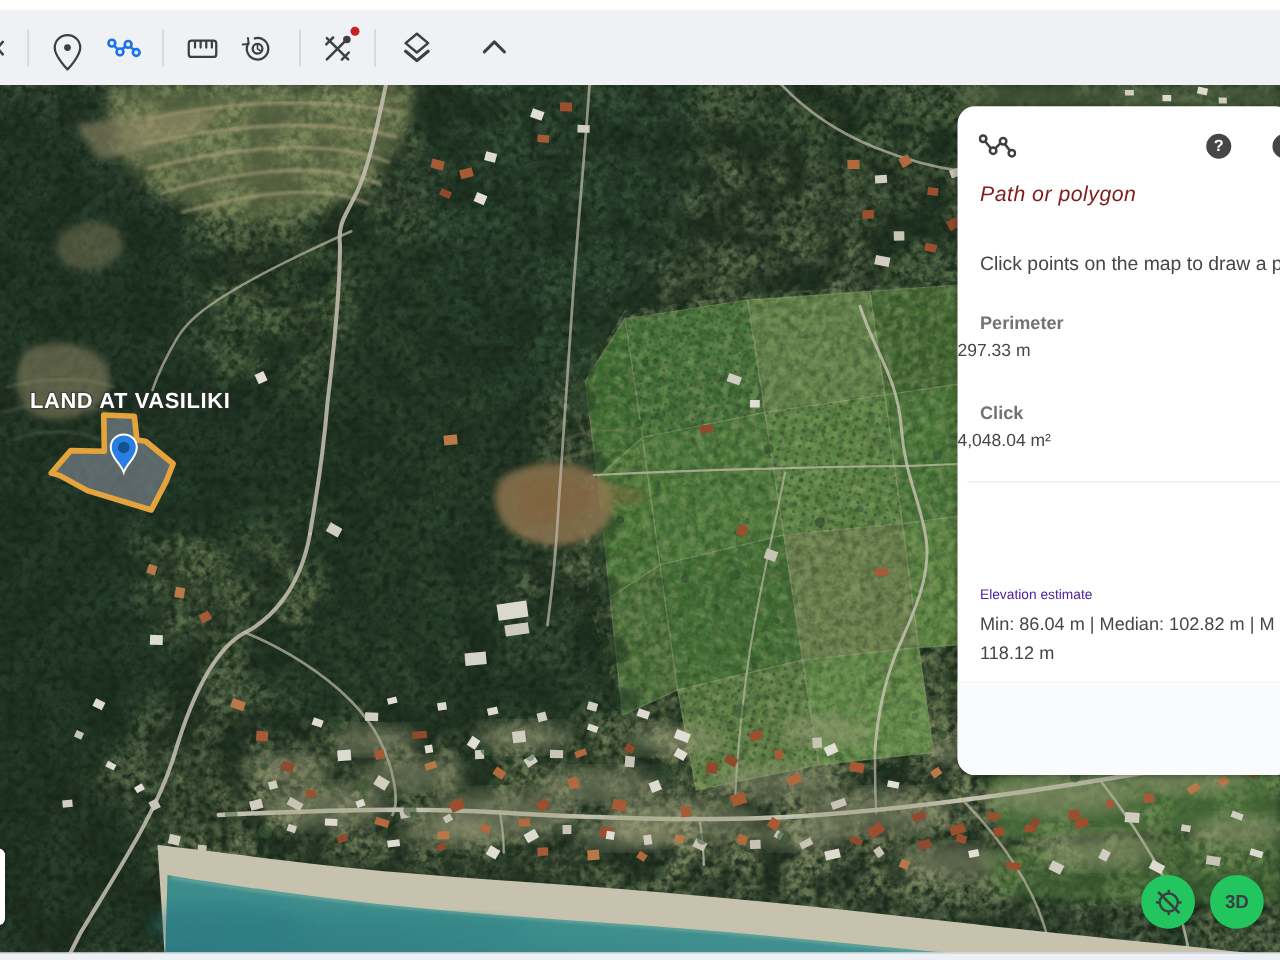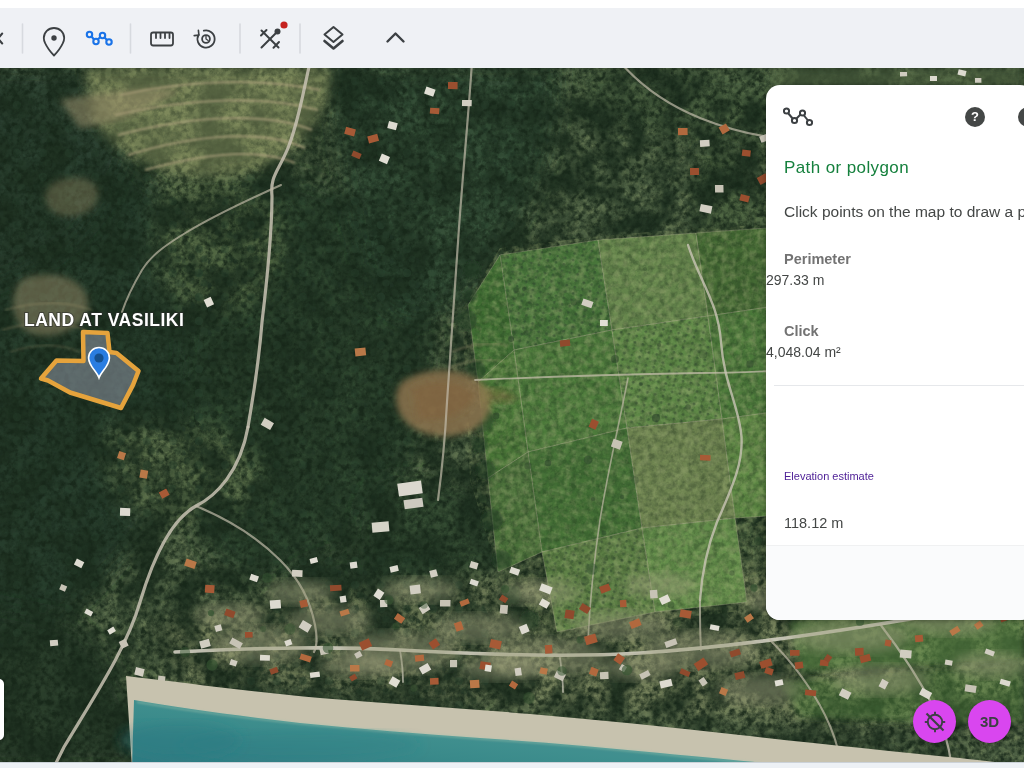--- a/index.html
+++ b/index.html
@@ -3,33 +3,33 @@
 <style>
 html,body{margin:0;padding:0;width:1024px;height:768px;overflow:hidden;font-family:"Liberation Sans",sans-serif;background:#4d6041;}
 #map{position:absolute;left:0;top:68px;}
 #topbar{position:absolute;left:0;top:0;width:1024px;height:68px;background:#eff1f5;}
 #topwhite{position:absolute;left:0;top:0;width:1024px;height:8px;background:#ffffff;}
 #topbar svg{position:absolute;left:0;top:0;}
 #panel{position:absolute;left:766px;top:85px;width:268px;height:535px;background:#ffffff;border-radius:14px;overflow:hidden;box-shadow:0 1px 5px rgba(0,0,0,0.35);}
 .picon{position:absolute;left:17px;top:21px;}
 .qhelp{position:absolute;left:199px;top:22px;width:20px;height:20px;border-radius:50%;background:#444746;color:#ffffff;font-size:13px;font-weight:bold;text-align:center;line-height:20px;}
 .qclose{position:absolute;left:252px;top:22px;width:20px;height:20px;border-radius:50%;background:#444746;}
-.ptitle{position:absolute;left:18px;top:73px;font-size:17px;color:#15803d;letter-spacing:0.4px;}
+.ptitle{position:absolute;left:18px;top:61px;font-size:17px;color:#7f1d1d;letter-spacing:0.4px;font-style:italic;}
 .psub{position:absolute;left:18px;top:118px;font-size:15.5px;color:#444746;white-space:nowrap;}
 .plabel{position:absolute;left:18px;font-size:14.5px;font-weight:bold;color:#737373;}
 .pval{position:absolute;left:0;font-size:14px;color:#444746;}
 .pdiv{position:absolute;left:8px;top:300px;width:260px;height:1px;background:#e6e8eb;}
 .padv{position:absolute;left:18px;top:332px;font-size:15.5px;color:#1f1f1f;}
 .info{font-size:13px;color:#444746;margin-left:4px;}
 .pelev{position:absolute;left:18px;top:385px;font-size:11px;color:#4c1d95;}
 .pval2{position:absolute;left:18px;font-size:14.5px;color:#444746;white-space:nowrap;}
 .pfoot{position:absolute;left:0;top:460px;width:268px;height:75px;background:#fafbfc;border-top:1px solid #f0f1f2;border-radius:0 0 14px 14px;}
 .savebtn{position:absolute;left:18px;top:478px;width:171px;height:42px;background:#0b57d0;border-radius:21px;color:#ffffff;display:flex;align-items:center;justify-content:center;gap:9px;}
 .savebtn span{font-size:15px;font-weight:bold;letter-spacing:0.1px;}
-.cbtn{position:absolute;top:700px;width:43px;height:43px;border-radius:50%;background:#d946ef;display:flex;align-items:center;justify-content:center;box-shadow:0 1px 3px rgba(0,0,0,0.25);}
+.cbtn{position:absolute;top:700px;width:43px;height:43px;border-radius:50%;background:#22c55e;display:flex;align-items:center;justify-content:center;box-shadow:0 1px 3px rgba(0,0,0,0.25);}
 .c3d{font-size:15px;font-weight:bold;color:#3c4043;}
 #lwidget{position:absolute;left:-14px;top:679px;width:18px;height:61px;background:#ffffff;border-radius:5px;box-shadow:0 1px 3px rgba(0,0,0,0.3);}
 #botbar{position:absolute;left:0;top:762px;width:1024px;height:6px;background:#edf1f5;border-top:1px solid #ccd2d8;}
 </style></head>
 <body>
 <svg id="map" width="1024" height="700" viewBox="0 68 1024 700" preserveAspectRatio="none">
 <defs>
 <filter id="nDark" x="0" y="0" width="100%" height="100%" color-interpolation-filters="sRGB">
  <feTurbulence type="fractalNoise" baseFrequency="0.03" numOctaves="4" seed="11" stitchTiles="stitch"></feTurbulence>
  <feColorMatrix type="matrix" values="0 0 0 0 0.11  0 0 0 0 0.18  0 0 0 0 0.11  1.7 1.7 1.7 0 -2.1"></feColorMatrix>
@@ -468,20 +468,21 @@
  <div class="qhelp">?</div>
  <div class="qclose"></div>
  <div class="ptitle">Path or polygon</div>
  <div class="psub">Click points on the map to draw a path</div>
  <div class="plabel" style="top:166px">Perimeter</div>
  <div class="pval" style="top:187px">297.33 m</div>
  <div class="plabel" style="top:238px">Click</div>
  <div class="pval" style="top:259px">4,048.04 m²</div>
  <div class="pdiv"></div>
  <div class="pelev">Elevation estimate</div>
+ <div class="pval2" style="top:407px">Min: 86.04 m | Median: 102.82 m | M</div>
  <div class="pval2" style="top:430px">118.12 m</div>
  <div class="pfoot"></div>
 </div>
 
 <div class="cbtn" style="left:913px">
     <svg width="26" height="26" viewBox="0 0 26 26" fill="none" stroke="#3c4043" stroke-width="1.9">
       <circle cx="13" cy="13" r="7.2"></circle>
       <line x1="13" y1="2.8" x2="13" y2="5.8"></line>
       <line x1="13" y1="20.2" x2="13" y2="23.2"></line>
       <line x1="2.8" y1="13" x2="5.8" y2="13"></line>

